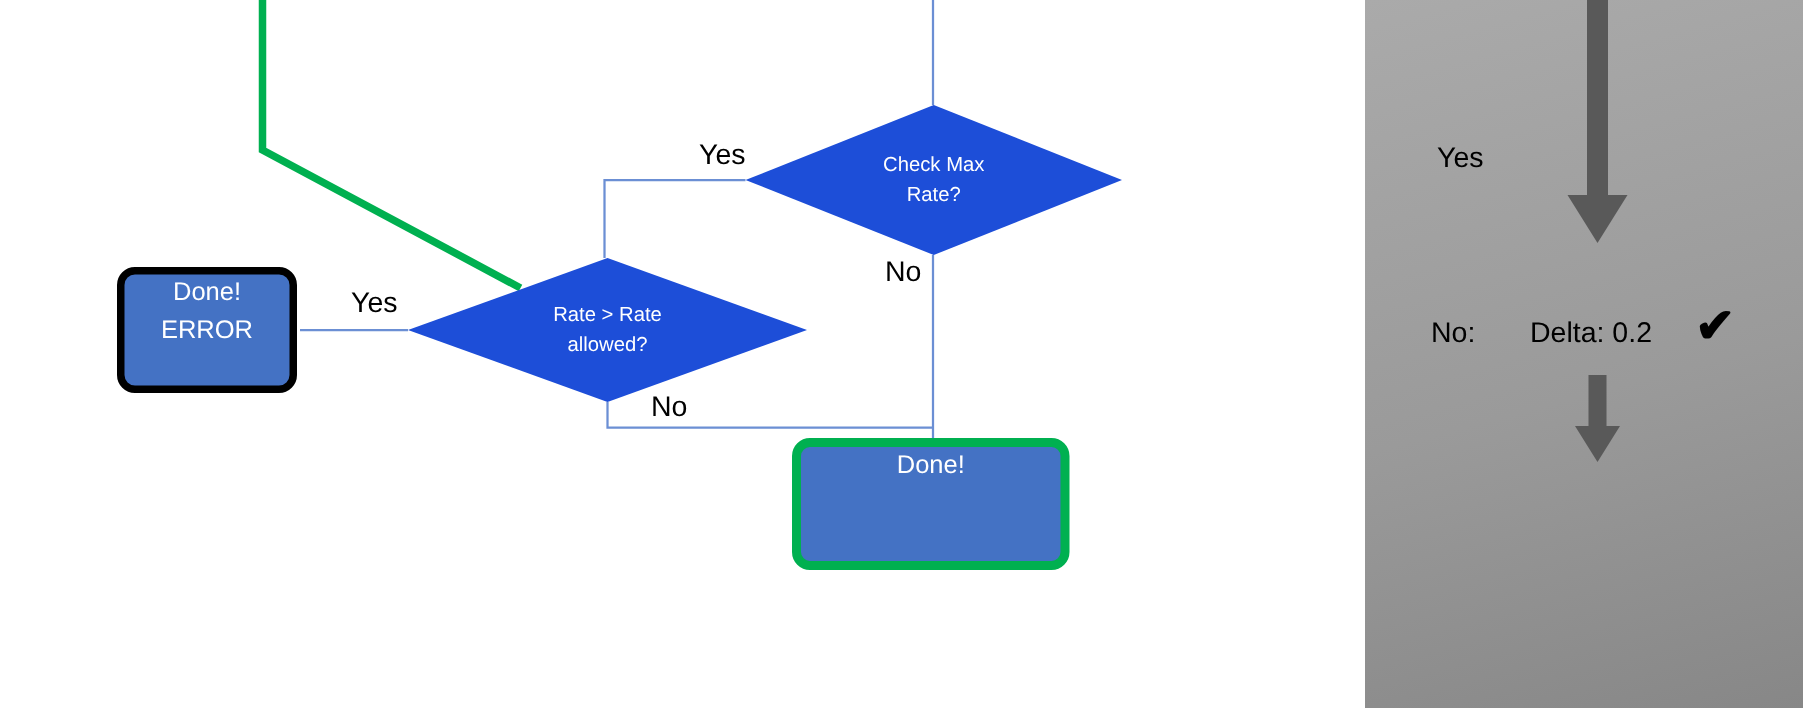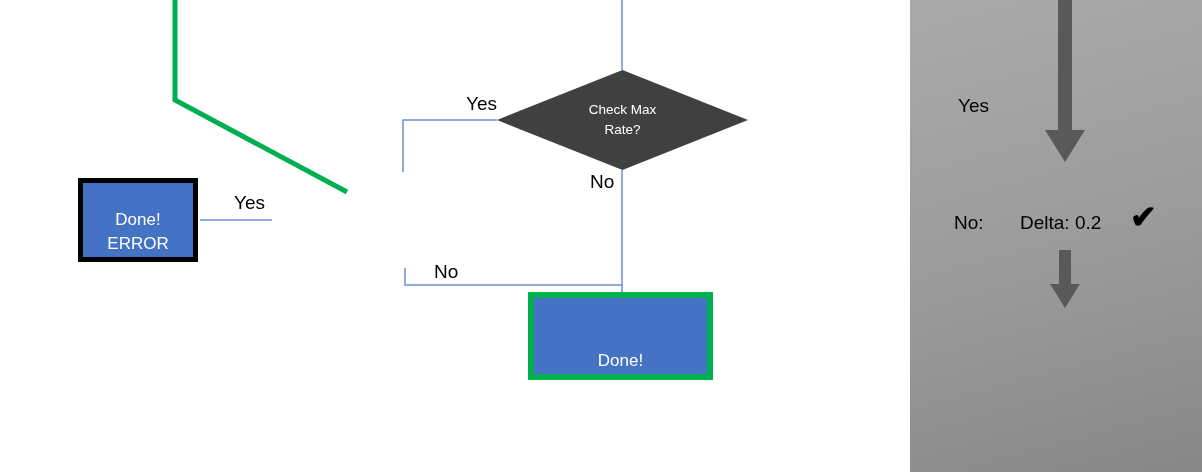--- a/index.html
+++ b/index.html
@@ -8,44 +8,45 @@
     width: 1202px;
     height: 472px;
     background: #ffffff;
     overflow: hidden;
     font-family: "Liberation Sans", sans-serif;
   }
   svg.connectors { position: absolute; left: 0; top: 0; }
 
   .diamond {
     position: absolute;
-    background: #404040;
+    background: #1d4ed8;
     clip-path: polygon(50% 0, 100% 50%, 50% 100%, 0 50%);
     display: flex;
     align-items: center;
     justify-content: center;
     color: #ffffff;
     text-align: center;
     white-space: pre-line;
     font-size: 13.5px;
     line-height: 1.45;
   }
 
   .node-box {
     position: absolute;
     background: #4472c4;
     display: flex;
-    align-items: flex-end;
+    align-items: flex-start;
     justify-content: center;
     color: #ffffff;
     text-align: center;
     white-space: pre-line;
     font-size: 17px;
     line-height: 1.45;
     box-sizing: border-box;
+    border-radius: 12px;
   }
   .box-error { border: 5px solid #000000; }
   .box-done  { border: 6px solid #00b050; }
 
   .edge-label {
     position: absolute;
     color: #000000;
     font-size: 19px;
   }
 
@@ -102,20 +103,24 @@
     <polyline points="405,268 405,285 622,285" fill="none" stroke="#6b8fd4" stroke-width="1.5"></polyline>
 
     <polyline points="175,0 175,100 347,192" fill="none" stroke="#00b050" stroke-width="5"></polyline>
   </svg>
 
   <div class="diamond" style="left:497px; top:70px; width:251px; height:100px;">
     <span>Check Max
 Rate?</span>
   </div>
 
+  <div class="diamond" style="left:272px; top:172px; width:266px; height:96px;">
+    <span>Rate &gt; Rate
+allowed?</span>
+  </div>
 
   <div class="node-box box-error" style="left:78px; top:178px; width:120px; height:84px;">
     <span>Done!
 ERROR</span>
   </div>
 
   <div class="node-box box-done" style="left:528px; top:292px; width:185px; height:88px;">
     <span>Done!</span>
   </div>
 

